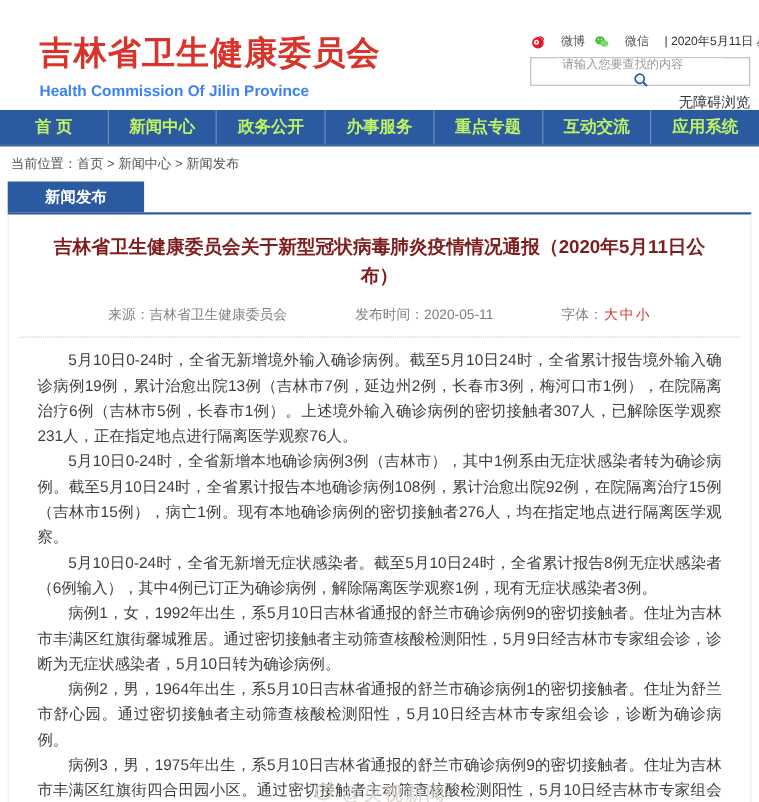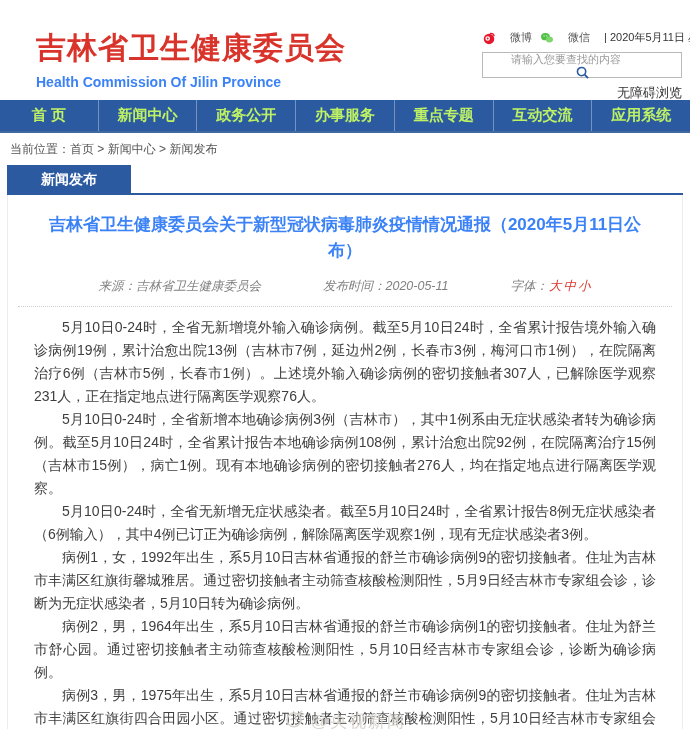--- a/index.html
+++ b/index.html
@@ -32,22 +32,22 @@
   .nav-item + .nav-item { border-left: 1px solid rgba(255,255,255,.35); }
   
   .breadcrumb { padding: 8px 10px 5px; font-size: 12px; color: #555; flex: none; }
   .crumb { color: #555; text-decoration: none; cursor: pointer; }
   .crumb + .crumb::before { content: " > "; color: #555; cursor: default; }
   
   .tab-row { margin: 2px 7px 0; border-bottom: 2px solid #2b5aa0; flex: none; }
   .tab { display: inline-block; width: 124px; height: 28px; line-height: 28px; background: #2b5aa0; color: #fff; text-align: center; font-size: 14px; font-weight: 700; cursor: pointer; }
   
   .article-box { flex: 1; margin: 0 7px; border-left: 1px solid #ececec; border-right: 1px solid #ececec; padding: 17px 26px 0; overflow: hidden; position: relative; }
-  .article-title { font-size: 17px; font-weight: 700; color: #3b82f6; text-align: center; line-height: 26px; margin-bottom: 14px; }
-  .meta { display: flex; justify-content: center; gap: 62px; font-size: 12.5px; color: #808080; white-space: nowrap; font-style: italic; }
+  .article-title { font-size: 17px; font-weight: 700; color: #7f1d1d; text-align: center; line-height: 26px; margin-bottom: 14px; }
+  .meta { display: flex; justify-content: center; gap: 62px; font-size: 12.5px; color: #808080; white-space: nowrap; }
   .font-opt { color: #d9342b; text-decoration: none; cursor: pointer; margin: 0 1px; }
   .divider { border-bottom: 1px dotted #cfcfcf; margin: 11px -16px 9px; }
   .body-text { font-size: 14px; line-height: 23px; color: #3e3e3e; text-align: justify; }
   .para { text-indent: 2em; margin: 0; }
   .watermark { position: absolute; left: 50%; bottom: 6px; transform: translateX(-50%); display: flex; align-items: center; gap: 5px; color: #d9d4ce; font-size: 17px; font-weight: 400; letter-spacing: 2px; white-space: nowrap; pointer-events: none; }
 </style>
 </head>
 <body>
 
 <div class="page">

